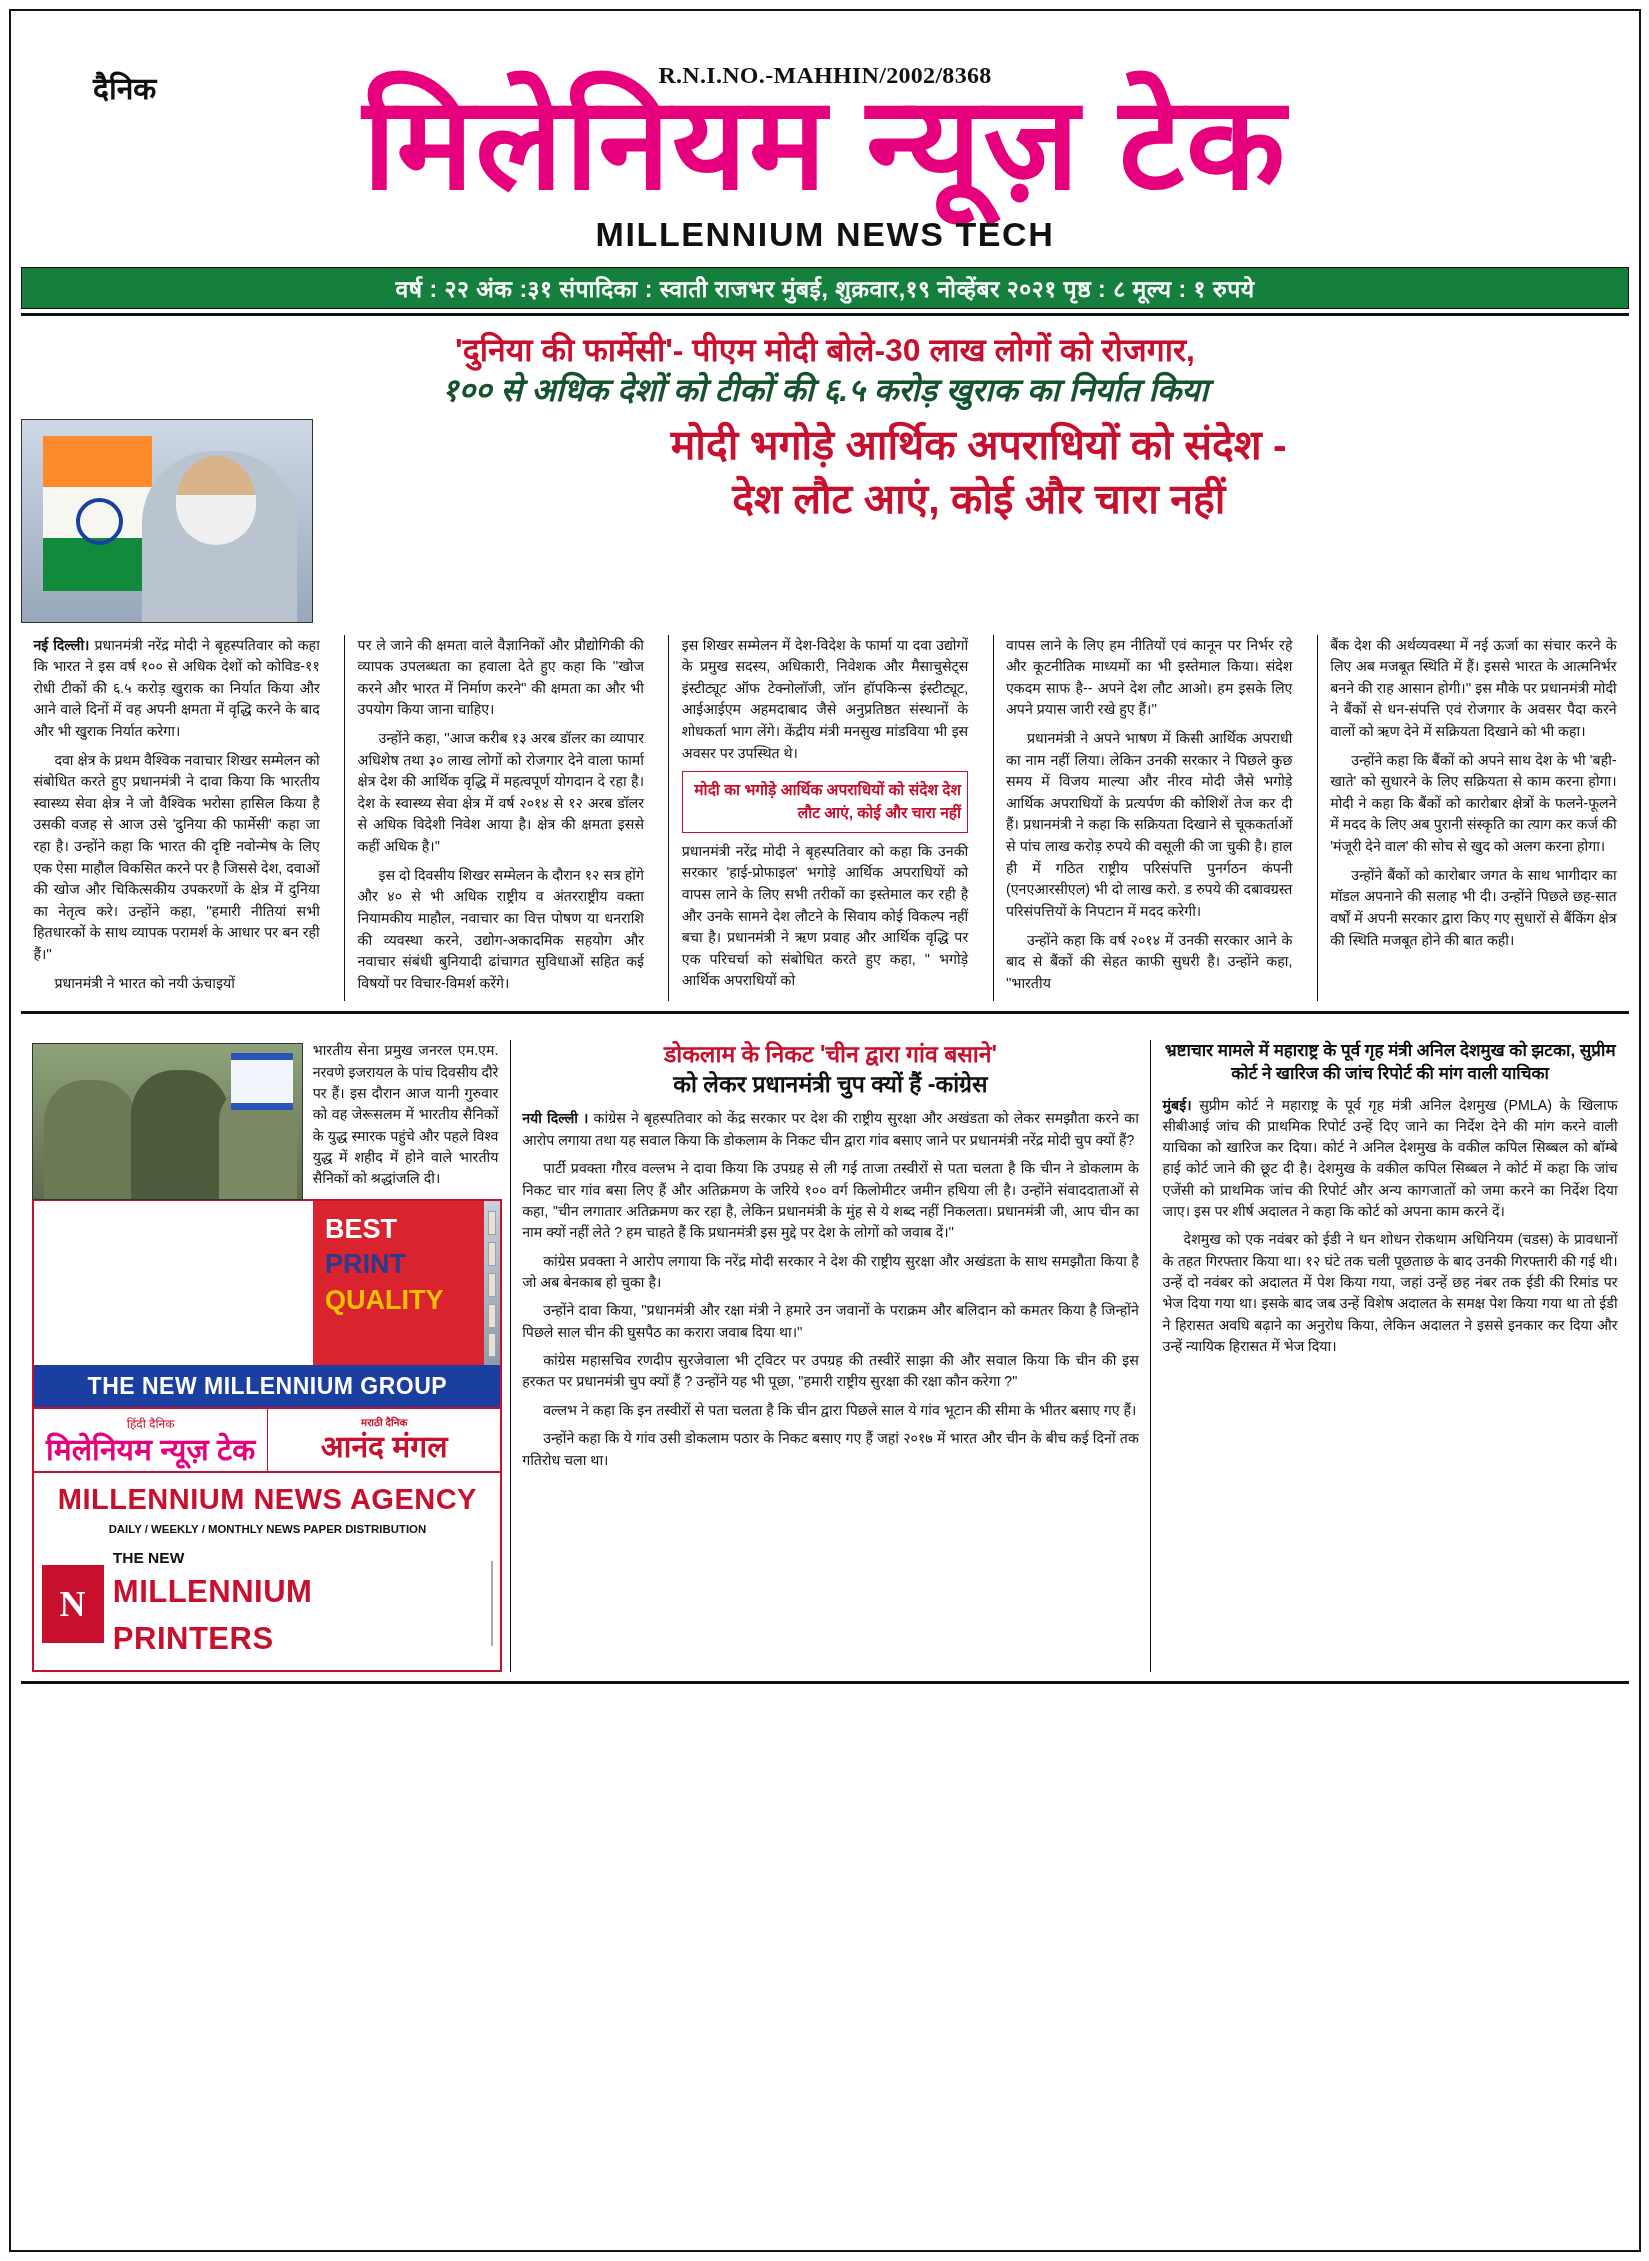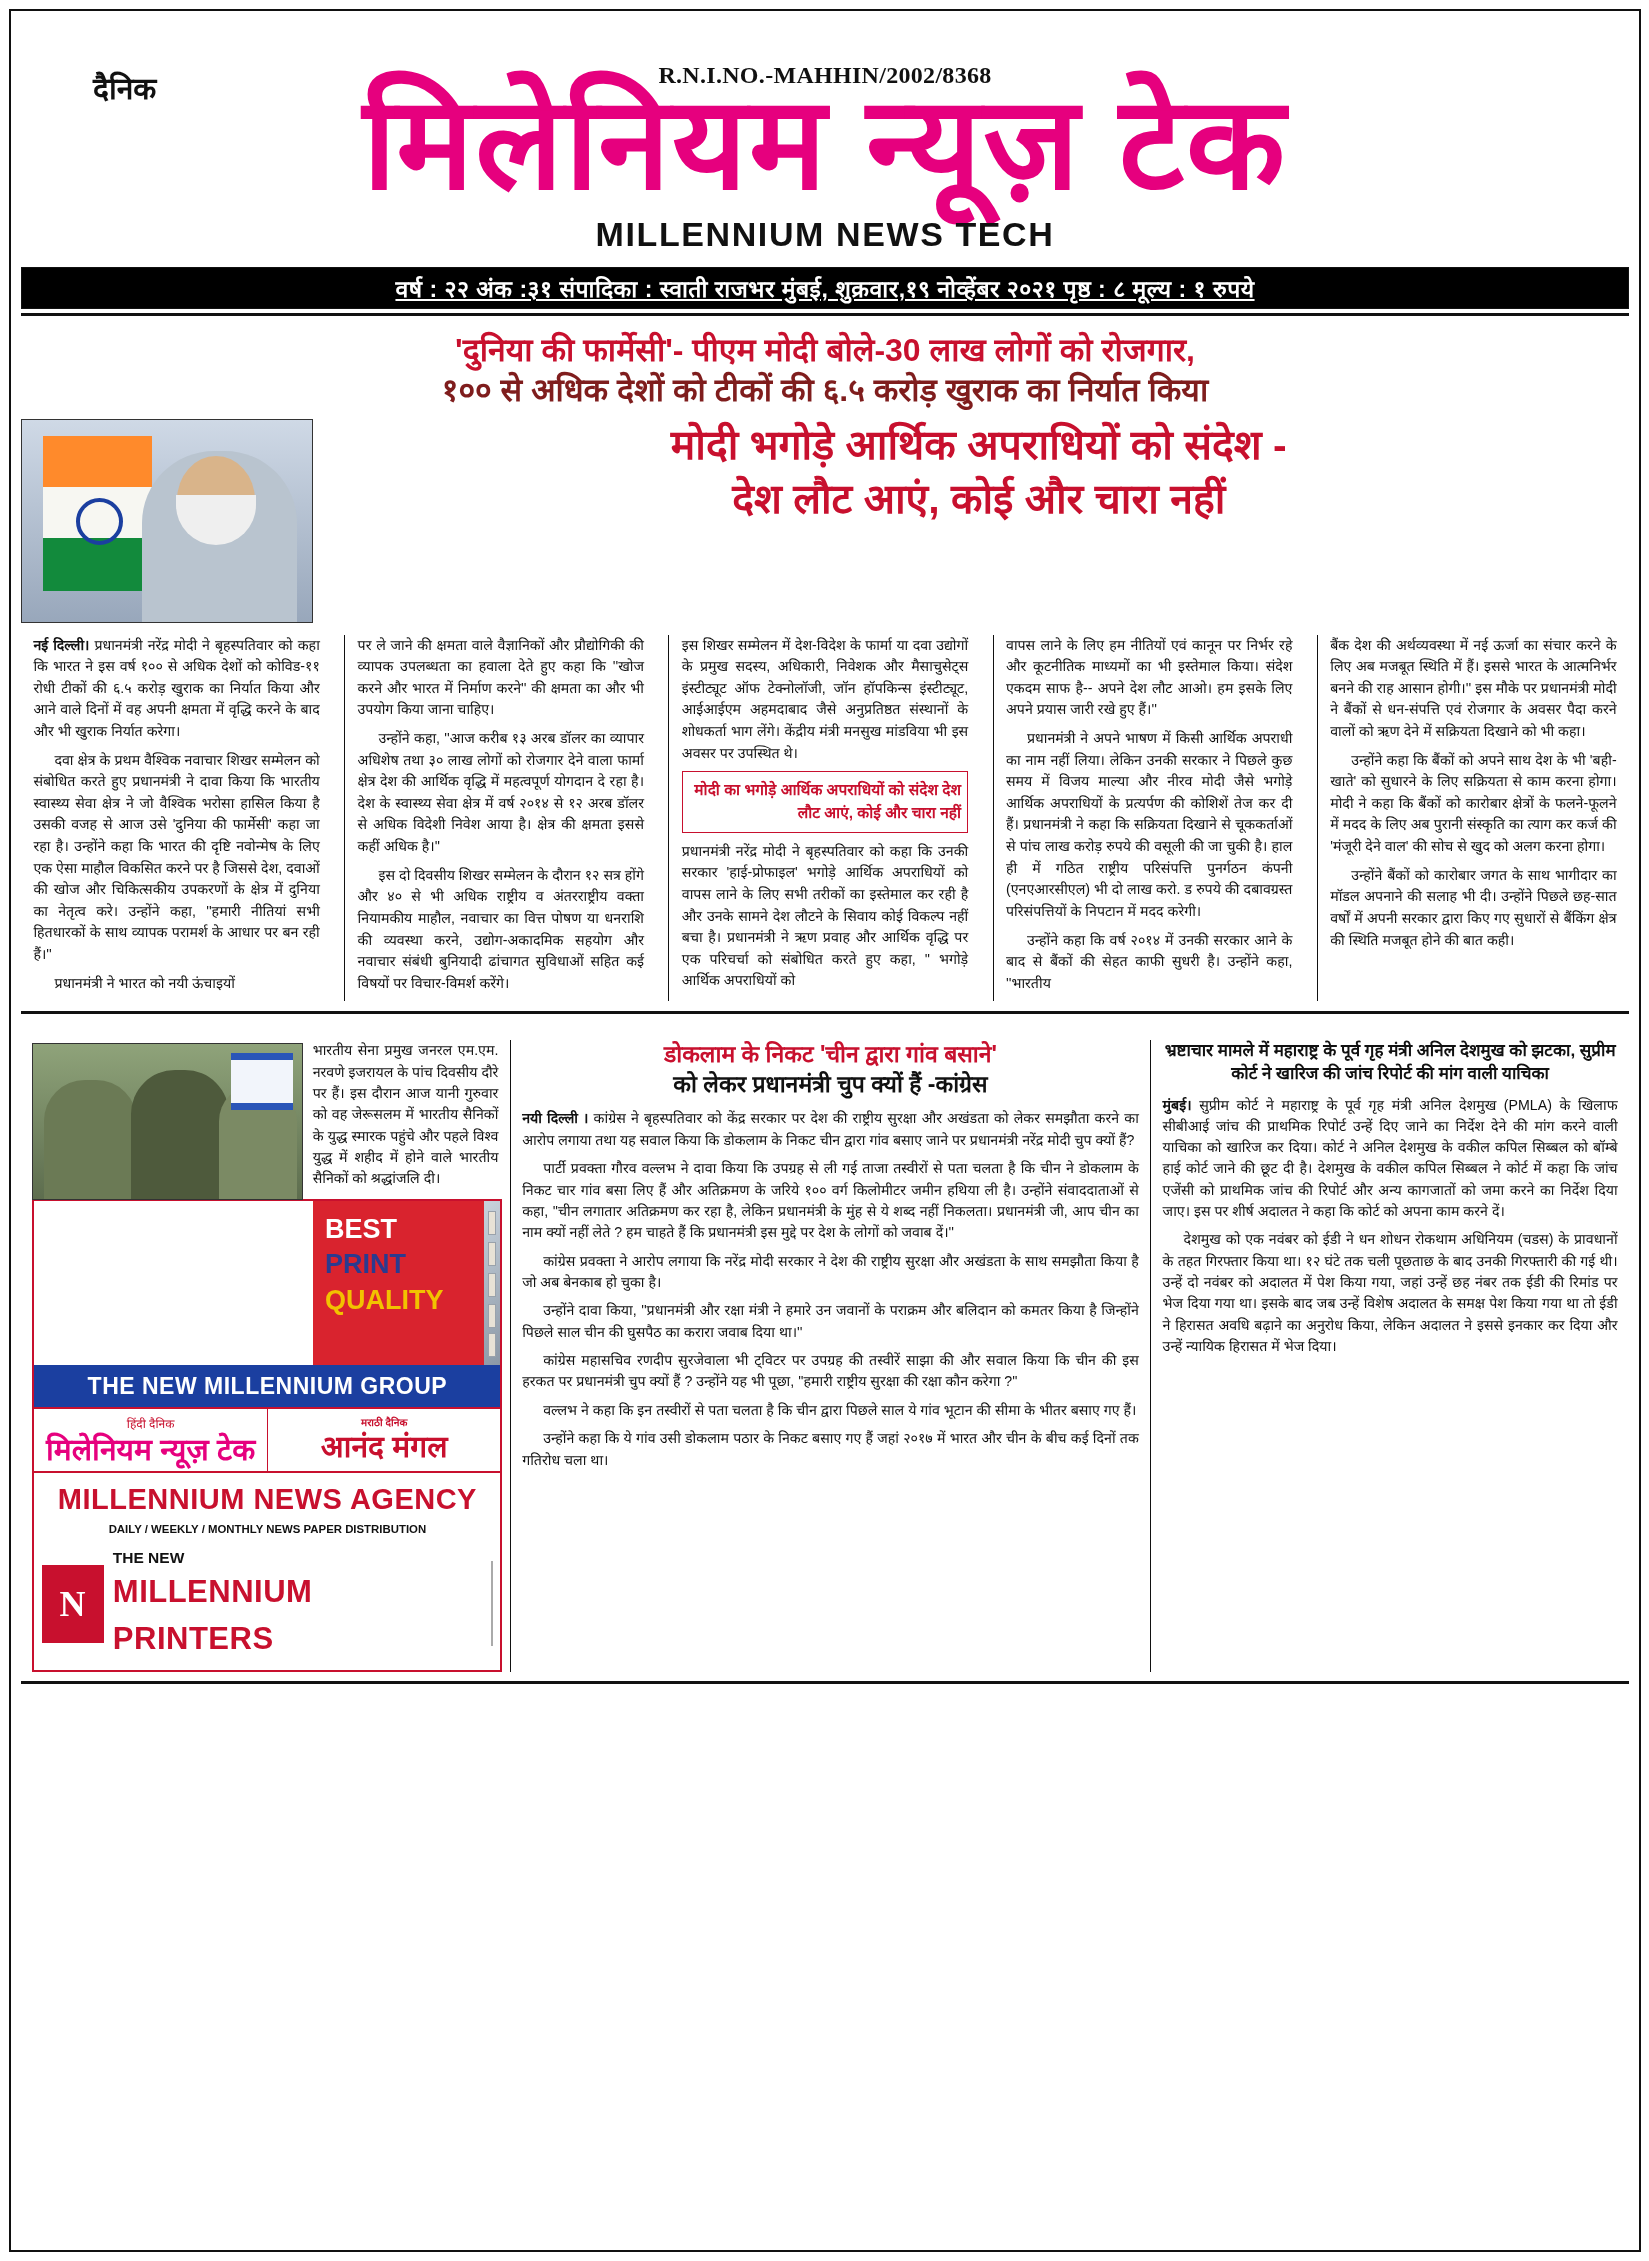--- a/index.html
+++ b/index.html
@@ -6,28 +6,28 @@
   body{width:1650px;height:2261px;font-family:"Liberation Serif",serif;color:#111;}
   .page{width:1650px;height:2261px;position:relative;background:#fff;box-sizing:border-box;padding:0 21px;}
 
   
   .masthead{position:relative;padding-top:31px;}
   .rni{position:absolute;left:0;right:0;top:62px;text-align:center;font-size:24px;font-weight:bold;letter-spacing:0.3px;font-family:"Liberation Serif",serif;}
   .dainik{position:absolute;left:72px;top:67px;font-size:30px;font-weight:bold;color:#111;font-family:"Liberation Sans",sans-serif;}
   .title-hi{text-align:center;font-size:129px;line-height:1.02;font-weight:bold;color:#e6007e;font-family:"Liberation Sans",sans-serif;margin-top:47px;letter-spacing:2.1px;}
   .title-en{text-align:center;font-size:34px;font-weight:bold;letter-spacing:1.6px;color:#111;font-family:"Liberation Sans",sans-serif;margin-top:5.2px;}
 
-  .ribbon{margin-top:13.5px;background:#000000;color:#fff;border:1.6px solid #111;height:40px;display:flex;align-items:center;justify-content:center;text-decoration:underline;}
+  .ribbon{margin-top:13.5px;background:#15803d;color:#fff;border:1.6px solid #111;height:40px;display:flex;align-items:center;justify-content:center;}
   .ribbon span{font-size:23px;font-weight:bold;font-family:"Liberation Sans",sans-serif;letter-spacing:0.5px;white-space:nowrap;}
   .rule-thin{height:3.1px;background:#111;margin-top:4.1px;}
 
   
   .lead-top{margin-top:13.5px;text-align:center;}
   .lead-top div{font-size:32px;line-height:1.25;font-weight:bold;color:#c8102e;font-family:"Liberation Sans",sans-serif;}
-  .lead-top .l2{color:#7f1d1d;}
+  .lead-top .l2{color:#14532d;font-style:italic;}
 
   .hero{display:flex;margin-top:9.3px;align-items:flex-start;}
   .hero-photo{width:290px;height:202px;border:1.6px solid #333;flex:0 0 auto;position:relative;overflow:hidden;background:linear-gradient(180deg,#cfd9e6,#98a7bb);}
   .hero-photo .flag{position:absolute;left:21px;top:15.5px;width:109px;height:155px;background:linear-gradient(180deg,#ff8a2b 0 33%,#f7f7f2 33% 66%,#128a3c 66% 100%);}
   .hero-photo .chakra{position:absolute;left:54px;top:78px;width:39px;height:39px;border:4.1px solid #1b3fa0;border-radius:50%;}
   .hero-photo .figure{position:absolute;right:15.5px;bottom:0;width:155px;height:171px;background:#b9c4cf;border-radius:72px 72px 0 0;}
   .hero-photo .face{position:absolute;right:57px;bottom:78px;width:78px;height:88px;background:#d9b48a;border-radius:50%;}
   .hero-photo .beard{position:absolute;right:56px;bottom:77px;width:80px;height:50px;background:#efefef;border-radius:0 0 41px 41px;}
   .hero-head{flex:1;padding-left:15.5px;}
   .hero-head div{font-size:41px;line-height:1.3;font-weight:bold;color:#c8102e;text-align:center;font-family:"Liberation Sans",sans-serif;}

